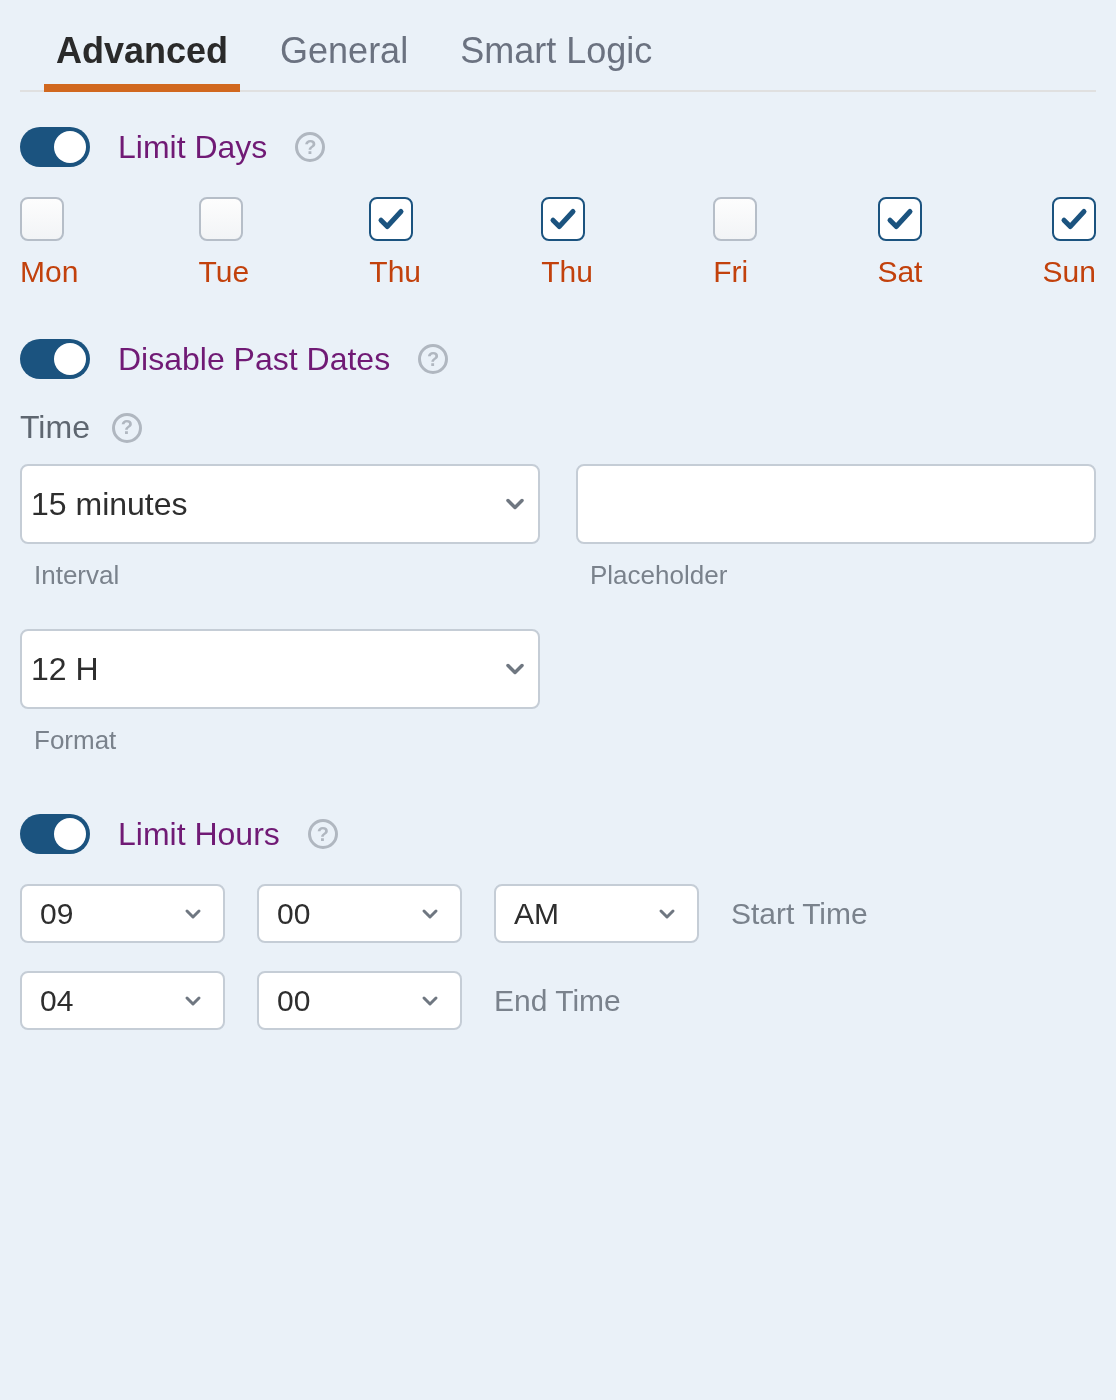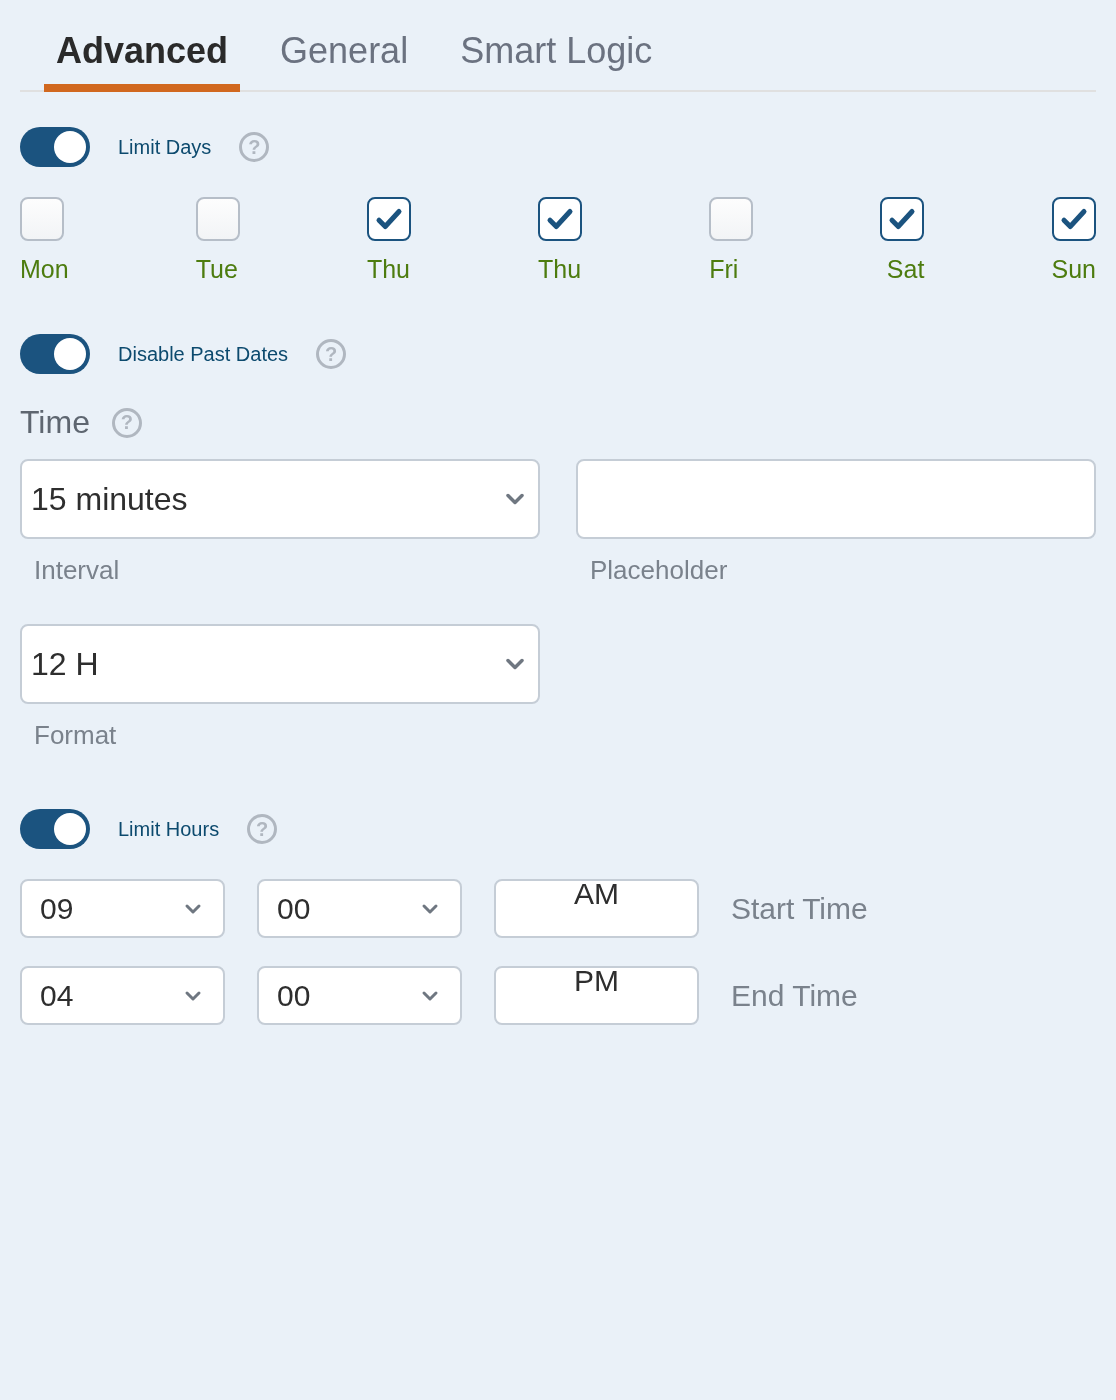--- a/index.html
+++ b/index.html
@@ -53,22 +53,22 @@
   .toggle .knob {
     position: absolute;
     top: 4px;
     right: 4px;
     width: 32px;
     height: 32px;
     border-radius: 50%;
     background: #fff;
   }
   .section-label {
-    font-size: 20px;
-    color: #0c4a6e;
+    font-size: 32px;
+    color: #701a75;
   }
   .help-icon {
     width: 30px;
     height: 30px;
     border: 3px solid #b0b7c0;
     border-radius: 50%;
     display: inline-flex;
     align-items: center;
     justify-content: center;
     color: #b0b7c0;
@@ -98,22 +98,22 @@
     justify-content: center;
     cursor: pointer;
   }
   .checkbox.checked {
     border-color: #1b537f;
     background: #fff;
   }
   .check-svg { display: none; }
   .checkbox.checked .check-svg { display: block; }
   .day-label {
-    font-size: 25px;
-    color: #4d7c0f;
+    font-size: 30px;
+    color: #c2410c;
   }
   .subheading {
     font-size: 32px;
     color: #5e6670;
     display: flex;
     align-items: center;
     gap: 22px;
     margin: 20px 0 18px 0;
   }
   .two-col {
@@ -133,21 +133,21 @@
     padding: 0 9px;
     font-size: 32px;
     color: #2e2e2e;
     cursor: pointer;
   }
   .select.small {
     height: 59px;
     font-size: 30px;
     padding: 0 18px;
   }
-  .select.center { justify-content: center; gap: 30px; flex-direction: column; }
+  .select.center { gap: 30px; }
   .input {
     height: 80px;
     background: #fff;
     border: 2px solid #c5cdd6;
     border-radius: 8px;
     display: flex;
     align-items: center;
     padding: 0 26px;
   }
   .field-caption {
@@ -318,20 +318,14 @@
     <svg class="chev" width="24" height="24" viewBox="0 0 24 24" fill="none" stroke="currentColor" stroke-width="3" stroke-linecap="round" stroke-linejoin="round">
         <polyline points="6 9 12 15 18 9"></polyline>
       </svg>
   </div>
   <div class="select small">
     <span>00</span>
     <svg class="chev" width="24" height="24" viewBox="0 0 24 24" fill="none" stroke="currentColor" stroke-width="3" stroke-linecap="round" stroke-linejoin="round">
         <polyline points="6 9 12 15 18 9"></polyline>
       </svg>
   </div>
-  <div class="select small center">
-    <span>PM</span>
-    <svg class="chev" width="24" height="24" viewBox="0 0 24 24" fill="none" stroke="currentColor" stroke-width="3" stroke-linecap="round" stroke-linejoin="round">
-        <polyline points="6 9 12 15 18 9"></polyline>
-      </svg>
-  </div>
   <span class="time-label">End Time</span>
 </div>
 
 </body></html>

